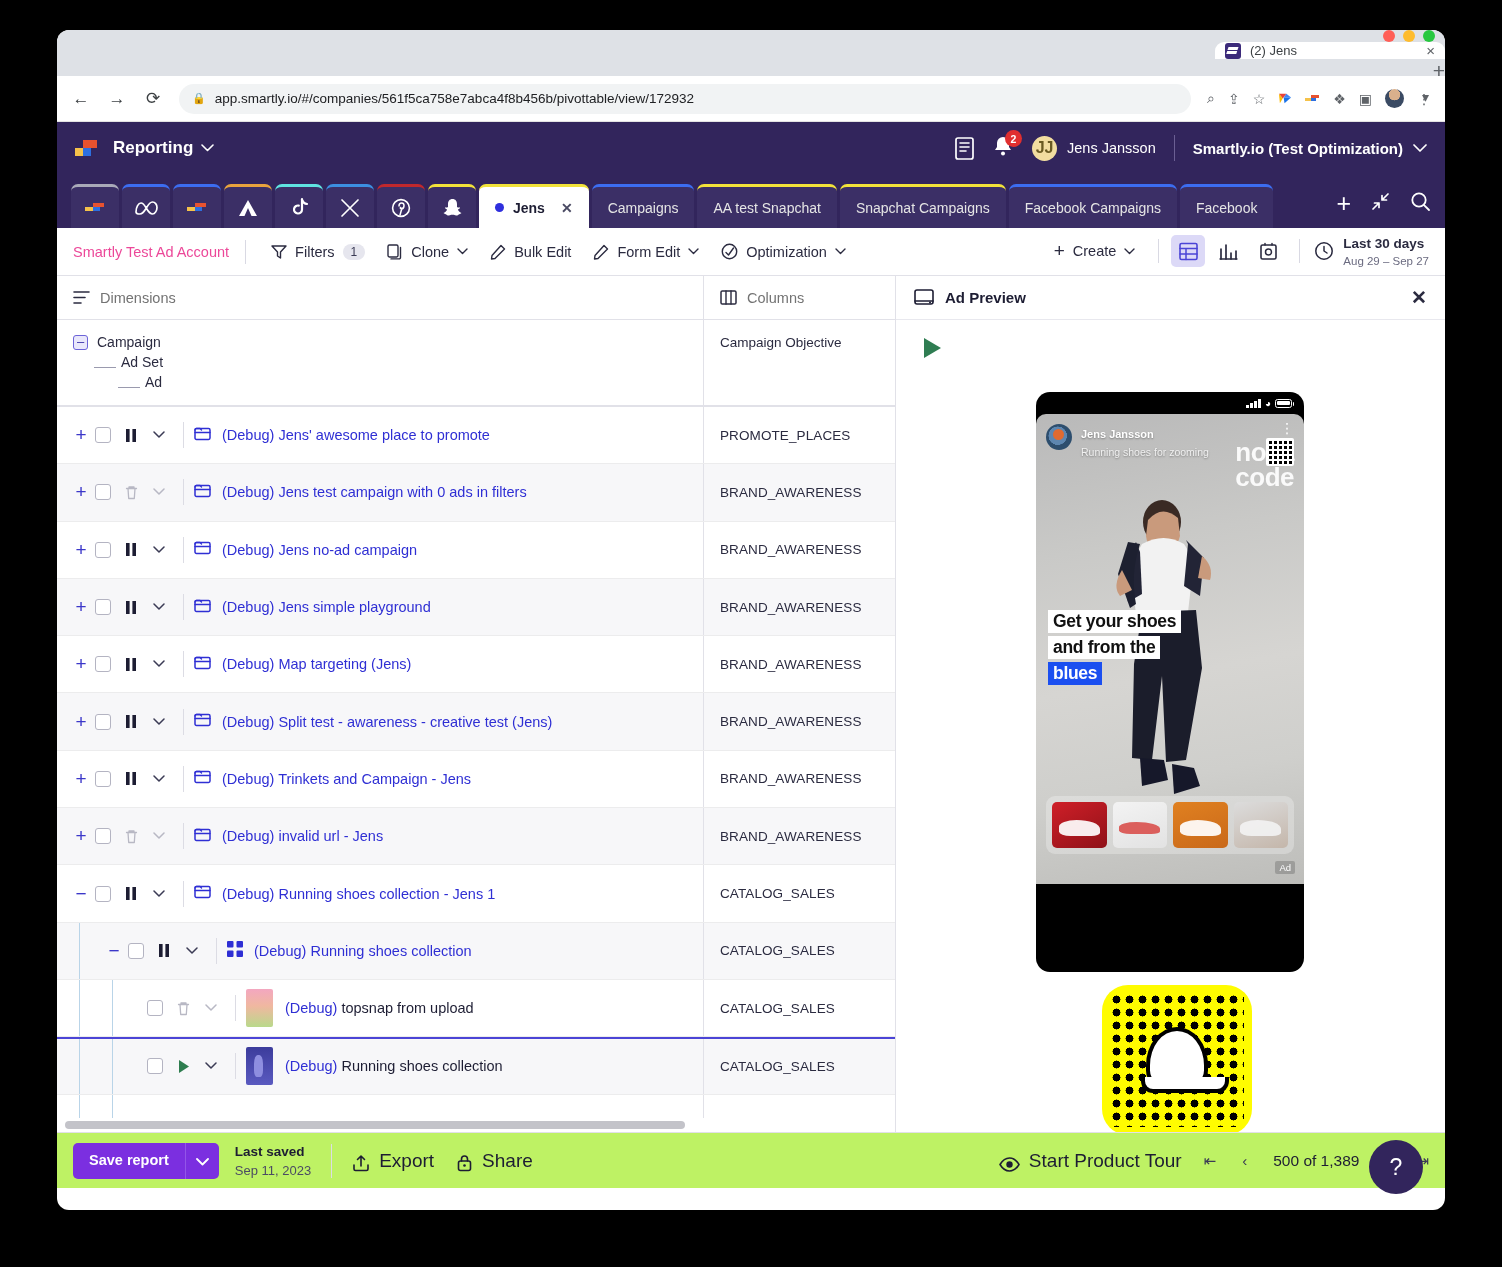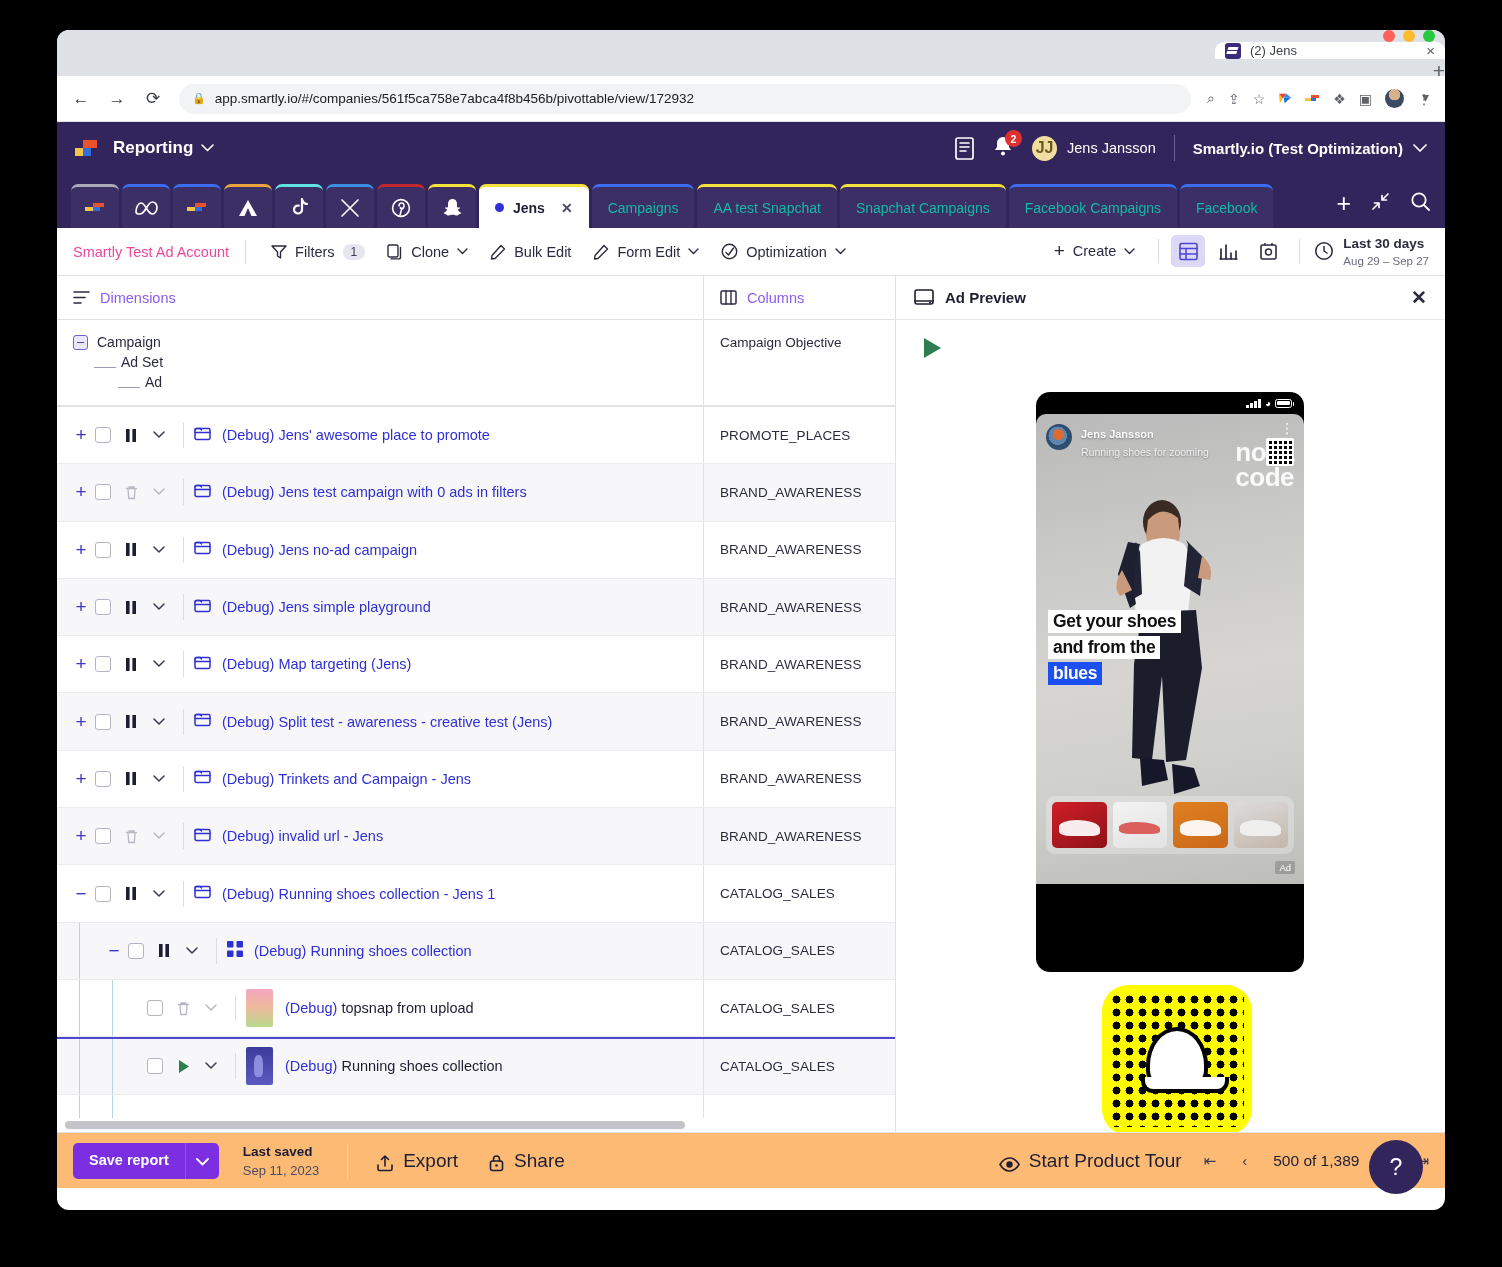--- a/index.html
+++ b/index.html
@@ -90,21 +90,21 @@
   .org-chip { display: flex; align-items: center; gap: 10px; font-size: 15px; font-weight: 700; cursor: pointer; }
 
   
   .apptabs {
     height: 54px; background: #32255c; display: flex; align-items: flex-end;
     padding: 0 14px 0 14px; gap: 3px; position: relative;
   }
   .atab {
     height: 44px; background: #3b2f66; border-radius: 7px 7px 0 0;
     display: flex; align-items: center; justify-content: center;
-    color: #14b8a6; font-size: 14px; padding: 0 16px; cursor: pointer;
+    color: #e5e5e5; font-size: 14px; padding: 0 16px; cursor: pointer;
     border-top: 3px solid transparent; white-space: nowrap; position: relative;
   }
   .atab.icon-tab { width: 48px; padding: 0; }
   .atab.active { background: #fff; color: #1d1d33; font-weight: 600; }
   .atab .dotblue { width: 9px; height: 9px; border-radius: 50%; background: #2f2fdd; margin-right: 9px; }
   .atab .tclose { margin-left: 16px; font-size: 14px; color: #4a4a63; }
   .atab svg { display:block; }
   .tabs-fade { position: absolute; right: 122px; top: 10px; width: 46px; height: 44px;
     background: linear-gradient(90deg, rgba(50,37,92,0), #32255c 70%); pointer-events: none; }
   .tabs-tools { margin-left: auto; display: flex; align-items: center; gap: 20px; padding-bottom: 10px; color: #fff; }
@@ -124,21 +124,21 @@
   .viewbtn.on { background: #dcd9f7; }
   .daterange { display: flex; align-items: center; gap: 9px; cursor: pointer; }
   .dr-l1 { font-size: 13.5px; font-weight: 600; color: #2b2b40; line-height: 1.15; }
   .dr-l2 { font-size: 11.5px; color: #6b6b80; line-height: 1.15; }
 
   
   .body { display: flex; height: 856px; position: relative; }
   .gridpane { width: 839px; position: relative; overflow: hidden; border-right: 1px solid #e1e1e8; }
 
   .ghead { height: 44px; display: flex; border-bottom: 1px solid #e1e1e8; background: #fff; }
-  .ghead .hcell { display: flex; align-items: center; gap: 10px; font-size: 14.5px; color: #8b5cf6; padding: 0 16px; }
+  .ghead .hcell { display: flex; align-items: center; gap: 10px; font-size: 14.5px; color: #737373; padding: 0 16px; }
   .hcell.dim { width: 647px; border-right: 1px solid #e1e1e8; }
   .hcell.col { flex: 1; }
 
   .gsub { height: 87px; display: flex; border-bottom: 2px solid #e1e1e8; background: #fff; }
   .gsub .scell.dim { width: 647px; border-right: 1px solid #e1e1e8; padding: 12px 16px; }
   .gsub .scell.col { flex: 1; padding: 15px 16px; font-size: 13.5px; color: #2b2b40; }
   .treenode { font-size: 14px; color: #2b2b40; line-height: 20px; display: flex; align-items: center; gap: 9px; }
   .minusbox {
     width: 15px; height: 15px; border: 1px solid #6c63d8; border-radius: 3px; background: #e9e7fb;
     display: flex; align-items: center; justify-content: center; color: #3a33a8; font-size: 13px; line-height: 0; cursor: pointer;
@@ -238,22 +238,22 @@
   .snapcode .dots { position: absolute; inset: 8px;
      background-image: radial-gradient(#000 42%, transparent 45%); background-size: 13px 13px; }
   .snapcode .ghost { position: absolute; left: 50%; top: 50%; transform: translate(-50%,-50%);
      width: 62px; height: 66px; background: #fff; border: 4px solid #000;
      border-radius: 50% 50% 44% 44% / 58% 58% 34% 34%; }
   .snapcode .ghost::after { content:""; position:absolute; left:-9px; bottom:-4px; width:80px; height:12px;
      background:#fff; border:4px solid #000; border-top:none; border-radius:0 0 12px 12px; }
 
   
   .bottom {
-    height: 56px; border-top: 1px solid #e1e1e8; background: #fdba74;
-    display: flex; align-items: center; padding: 0 16px; gap: 8px;
+    height: 56px; border-top: 1px solid #e1e1e8; background: #bef264;
+    display: flex; align-items: center; padding: 0 16px; gap: 0;
   }
   .saveb { display: flex; }
   .saveb .main { background: #7b2fe0; color: #fff; font-size: 14.5px; font-weight: 600;
      padding: 9px 16px; border-radius: 5px 0 0 5px; cursor: pointer; }
   .saveb .arr { background: #7b2fe0; color: #fff; padding: 9px 10px; border-radius: 0 5px 5px 0;
      border-left: 1px solid #9355e8; cursor: pointer; }
   .lastsaved { margin-left: 16px; }
   .ls1 { font-size: 13.5px; font-weight: 700; color: #1d1d33; line-height: 1.2; }
   .ls2 { font-size: 13px; color: #4b4b63; line-height: 1.2; }
   .bdiv { width: 1px; height: 34px; background: #dcdce4; margin: 0 20px; }

